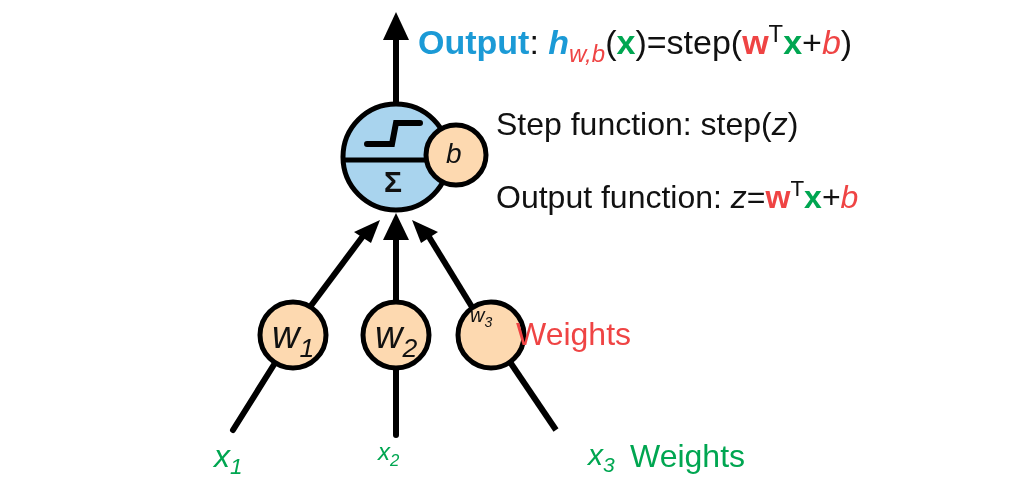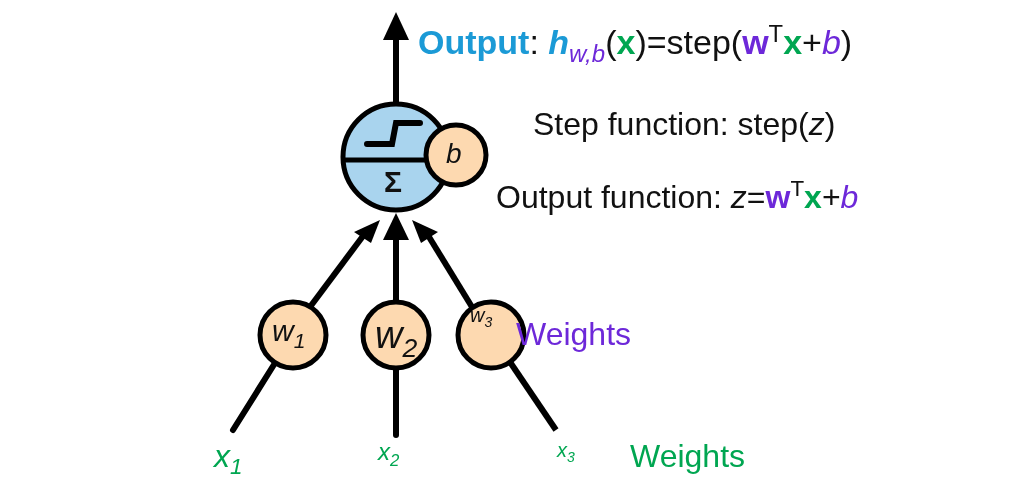--- a/index.html
+++ b/index.html
@@ -1,20 +1,20 @@
 <!DOCTYPE html>
 <html><head>
 <meta charset="utf-8">
 <style>
   html,body{margin:0;padding:0;background:#fff;}
   body{width:1024px;height:496px;position:relative;overflow:hidden;font-family:"Liberation Sans","DejaVu Sans",sans-serif;}
   svg{position:absolute;left:0;top:0;}
   .lbl{position:absolute;white-space:nowrap;line-height:1;}
   .blue{color:#1b9ad6;font-weight:bold;}
-  .orange{color:#6d28d9;text-align:right;}
+  .orange{color:#ef4444;text-align:right;}
   .green{color:#00a651;}
   .black{color:#111;}
   .it{font-style:italic;}
   .b{font-weight:bold;}
   sub,sup{font-size:0.7em;}
 </style>
 </head>
 <body>
 
 <svg width="1024" height="496" viewBox="0 0 1024 496">
@@ -50,29 +50,29 @@
 </svg>
 
 <span class="lbl black b" style="left:384px;top:167px;font-size:30px;">Σ</span>
 <span class="lbl black it" style="left:446px;top:140px;font-size:28px;">b</span>
 
 <div class="lbl" style="left:418px;top:22px;font-size:34px;">
   <span class="blue">Output</span><span class="black">:</span>
   <span class="blue it">h</span><sub class="orange it" style="font-size:24px;">w,b</sub><span class="black">(</span><span class="green b">x</span><span class="black">)=step(</span><span class="orange b">w</span><sup class="black">T</sup><span class="green b">x</span><span class="black">+</span><span class="orange it">b</span><span class="black">)</span>
 </div>
 
-<div class="lbl black" style="left:496px;top:108px;font-size:32px;margin-left:37px;">
+<div class="lbl black" style="left:496px;top:108px;font-size:32px;">
   <span>Step function: step(</span><span class="it">z</span><span>)</span>
 </div>
 
 <div class="lbl black" style="left:496px;top:178px;font-size:32px;">
   <span>Output function: </span><span class="it">z</span><span>=</span><span class="orange b">w</span><sup>T</sup><span class="green b">x</span><span>+</span><span class="orange it">b</span>
 </div>
 
-<div class="lbl black it" style="left:272px;top:316px;font-size:30px;"><span>w</span><sub>1</sub></div>
+<div class="lbl black it" style="left:272px;top:316px;font-size:38px;"><span>w</span><sub>1</sub></div>
 <div class="lbl black it" style="left:375px;top:316px;font-size:38px;"><span>w</span><sub>2</sub></div>
 <div class="lbl black it" style="left:470px;top:305px;font-size:20px;"><span>w</span><sub>3</sub></div>
 <span class="lbl orange" style="left:516px;top:318px;font-size:32px;">Weights</span>
 
 <div class="lbl green it" style="left:214px;top:440px;font-size:32px;"><span>x</span><sub>1</sub></div>
 <div class="lbl green it" style="left:378px;top:440px;font-size:24px;"><span>x</span><sub>2</sub></div>
-<div class="lbl green it" style="left:557px;top:440px;font-size:20px;"><span>x</span><sub>3</sub></div>
+<div class="lbl green it" style="left:588px;top:440px;font-size:30px;"><span>x</span><sub>3</sub></div>
 <span class="lbl green" style="left:630px;top:440px;font-size:32px;">Weights</span>
 
 </body></html>

